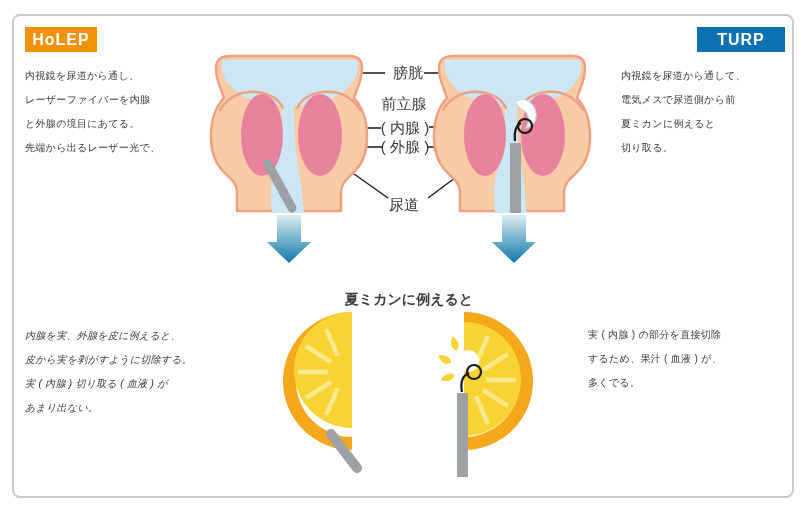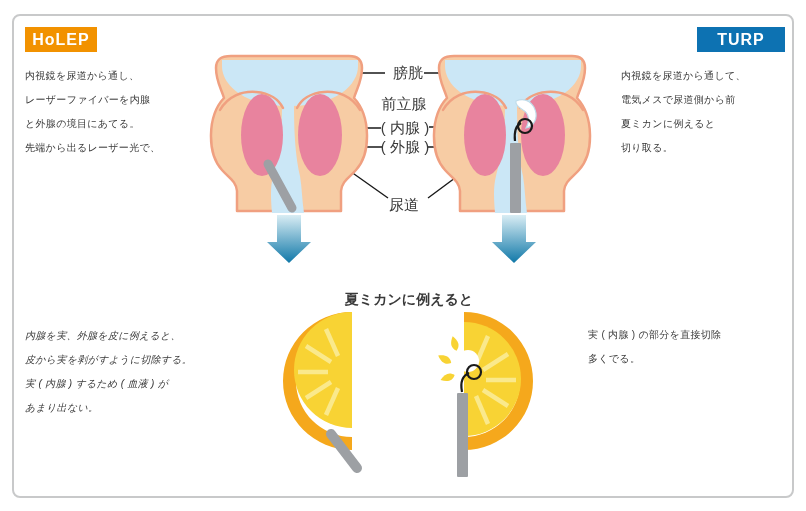--- a/index.html
+++ b/index.html
@@ -136,21 +136,22 @@
   <div id="lbl-prostate" class="lbl">前立腺</div>
   <div id="lbl-inner" class="lbl">( 内腺 )</div>
   <div id="lbl-outer" class="lbl">( 外腺 )</div>
   <div id="lbl-urethra" class="lbl">尿道</div>
 
   <div id="heading">夏ミカンに例えると</div>
 
   <div id="para-holep-analogy" class="para">
     <div>内腺を実、外腺を皮に例えると、</div>
     <div>皮から実を剥がすように切除する。</div>
-    <div>実 ( 内腺 ) するため ( 血液 ) が</div>
+    <div>実 ( 内腺 ) 切り取る ( 血液 ) が</div>
     <div>あまり出ない。</div>
   </div>
 
   <div id="para-turp-analogy" class="para">
     <div>実 ( 内腺 ) の部分を直接切除</div>
+    <div>するため、果汁 ( 血液 ) が、</div>
     <div>多くでる。</div>
   </div>
 </div>
 
 </body></html>

